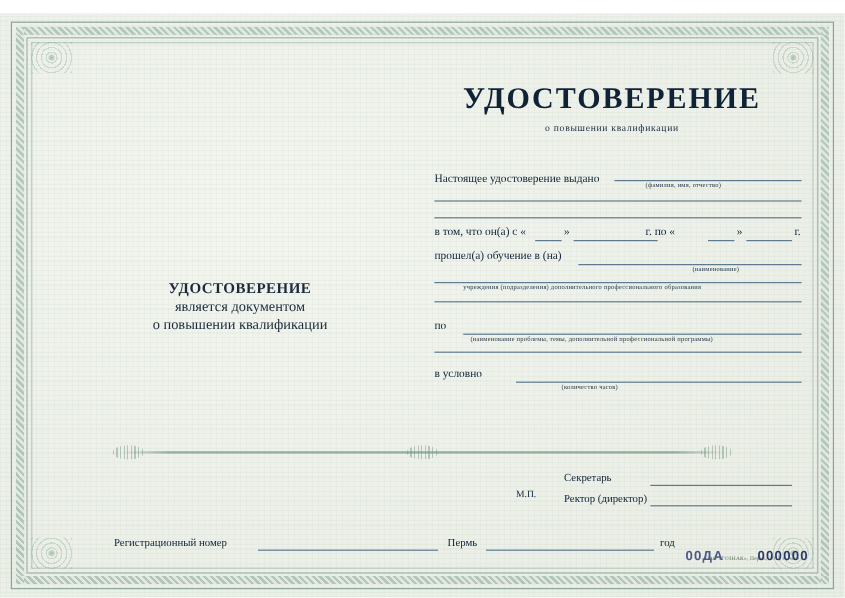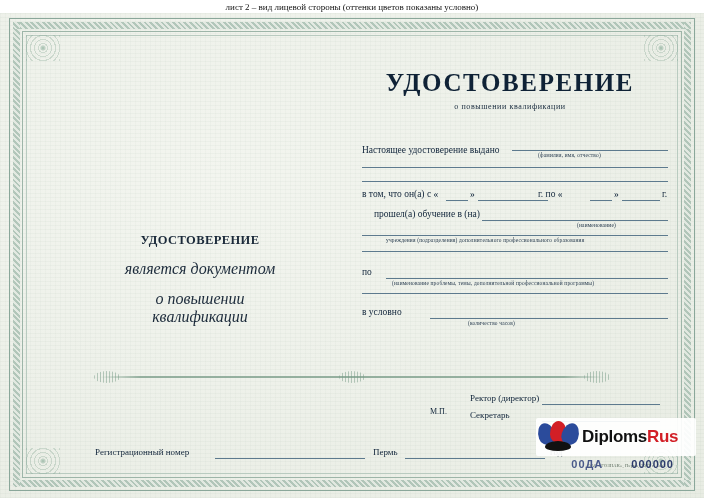--- a/index.html
+++ b/index.html
@@ -106,21 +106,21 @@
   
   .left-block{
     position:absolute;left:120px;top:222px;width:160px;
     text-align:center;color:#1b2a3a;
   }
   .left-block .t1{
     font-size:12.5px;font-weight:bold;letter-spacing:.4px;
     font-family:"Liberation Serif", serif;
   }
   .left-block .t2, .left-block .t3{
-    font-size:16px;font-style:italic;margin-top:12px;
+    font-size:12px;margin-top:0;
   }
 
   
   .main{
     position:absolute;left:352px;top:58px;width:316px;color:#10243a;
   }
   .title{
     text-align:center;
     font-size:25px;font-weight:bold;letter-spacing:1.6px;
     font-family:"Liberation Serif", serif;
@@ -139,21 +139,21 @@
   .f1 .rule{position:absolute;left:150px;right:0;top:11px;}
   .f1 .hint{position:absolute;left:176px;top:13px;}
   .f1 .rule2{position:absolute;left:0;right:0;top:28px;border-bottom:1px solid #5d7a8e;}
   .f1 .rule3{position:absolute;left:0;right:0;top:42px;border-bottom:1px solid #5d7a8e;}
 
   .f2{position:absolute;left:10px;top:120px;width:306px;font-size:9.5px;}
   .f2 .seg{position:absolute;white-space:nowrap;text-align:center;}
   .f2 .u{position:absolute;border-bottom:1px solid #5d7a8e;top:11px;}
 
   .f3{position:absolute;left:10px;top:140px;width:306px;}
-  .f3 .lbl{position:absolute;left:12px;top:0;}
+  .f3 .lbl{position:absolute;left:0;top:0;}
   .f3 .rule{position:absolute;left:120px;right:0;top:11px;}
   .f3 .hint{position:absolute;left:215px;top:13px;}
   .f3 .rule2{position:absolute;left:0;right:0;top:26px;border-bottom:1px solid #5d7a8e;}
   .f3 .hint2{position:absolute;left:24px;top:28px;}
   .f3 .rule3{position:absolute;left:0;right:0;top:42px;border-bottom:1px solid #5d7a8e;}
 
   .f4{position:absolute;left:10px;top:198px;width:306px;}
   .f4 .lbl{position:absolute;left:0;top:0;}
   .f4 .rule{position:absolute;left:24px;right:0;top:11px;}
   .f4 .hint{position:absolute;left:30px;top:13px;}
@@ -214,21 +214,20 @@
     font-size:11px;font-weight:bold;color:#2b3a6b;letter-spacing:1px;
     z-index:7;
   }
   .serial .sp{color:#4a5a8a;margin-right:28px;}
 </style>
 </head>
 <body>
 
 <div id="sheet">
 
-  <div class="top-caption">лист 2 – вид лицевой стороны (оттенки цветов показаны условно)</div>
 
   <div class="paper">
 
     <div class="frame-outer"></div>
     <div class="frame-band"></div>
     <div class="frame-inner"></div>
     <div class="frame-inner2"></div>
 
     <div class="rosette r-tl"></div>
     <div class="rosette r-tr"></div>
@@ -292,47 +291,38 @@
         <span class="lbl">в условно</span>
         <div class="rule"></div>
         <div class="hint">(количество часов)</div>
       </div>
     </div>
 
     <div class="mp">М.П.</div>
 
     <div class="sig">
       <div class="r">
+        <span class="n">Секретарь</span>
+        <span class="u"></span>
+      </div>
+      <div class="r">
         <span class="n">Ректор (директор)</span>
-        <span class="u"></span>
-      </div>
-      <div class="r">
-        <span class="n">Секретарь</span>
         <span class="u"></span>
       </div>
     </div>
 
     <div class="bottom">
       <span class="reg">Регистрационный номер</span>
       <span class="regline"></span>
       <span class="city">Пермь</span>
       <span class="cityline"></span>
       <span class="god">год</span>
     </div>
 
     <div class="micro">ОАО «ГОЗНАК», Пермь, 2013 г., «А»</div>
   </div>
 
-  <div class="badge">
-    <div class="marks">
-      <i class="m1"></i>
-        <i class="m2"></i>
-        <i class="m3"></i>
-        <i class="m4"></i>
-    </div>
-    <div class="txt"><span>Diploms</span><span class="dot">Rus</span></div>
-  </div>
 
   <div class="serial">
     <span class="sp">00ДА</span><span>000000</span>
   </div>
 
 </div>
 
 </body></html>

